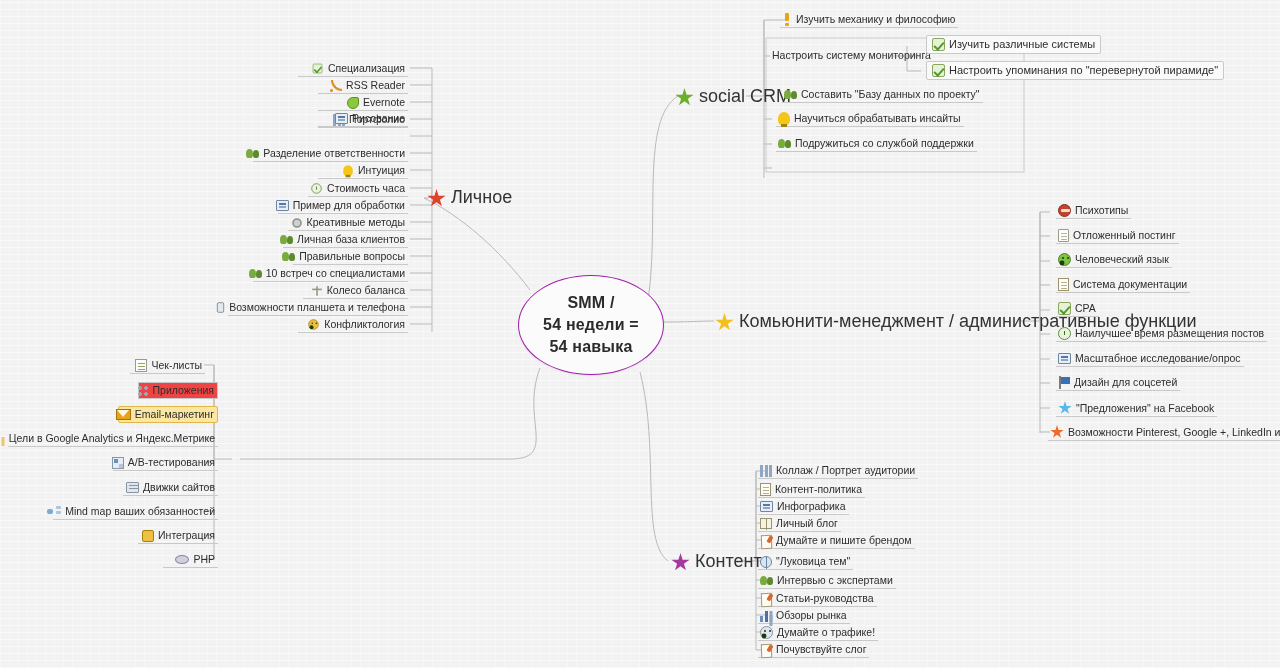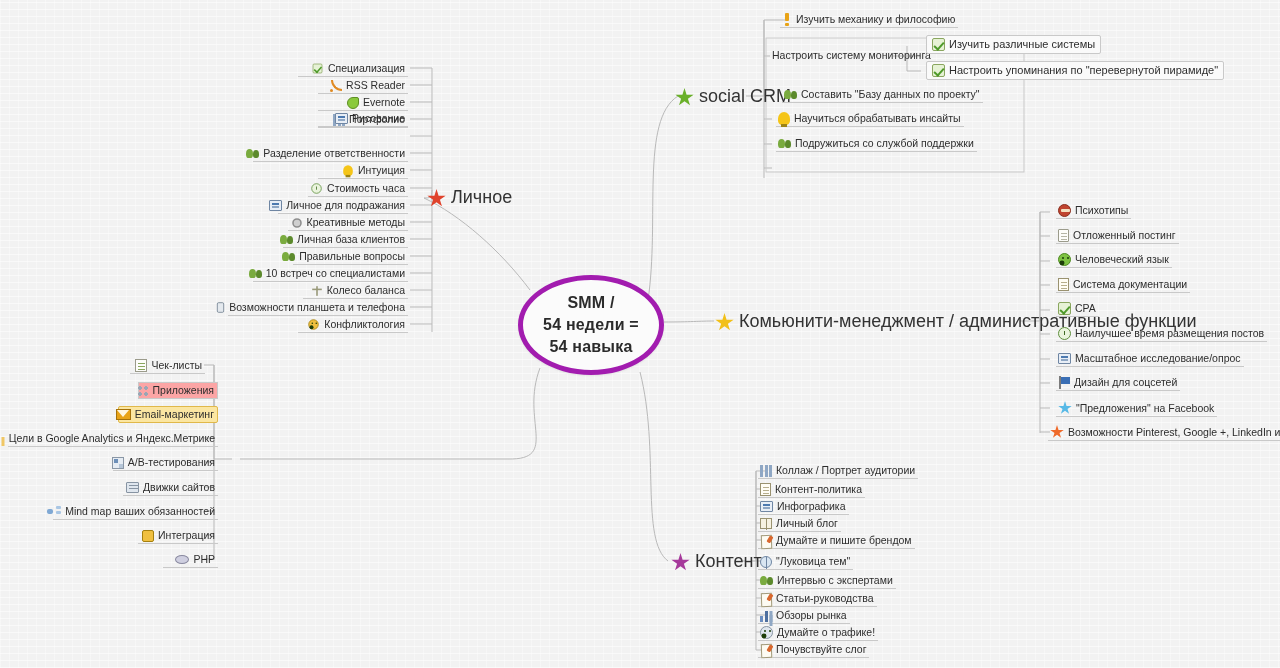--- a/index.html
+++ b/index.html
@@ -12,21 +12,21 @@
       repeating-linear-gradient(90deg, rgba(255,255,255,.35) 0 1px, rgba(0,0,0,0) 1px 9px);
     position:relative;
   }
   #canvas { position:absolute; inset:0; }
   svg.links { position:absolute; left:0; top:0; width:1280px; height:668px; pointer-events:none; }
   svg.links path, svg.links line { fill:none; stroke:#b9b9b9; stroke-width:1; }
 
   
   .central {
     position:absolute; left:518px; top:275px; width:146px; height:100px;
-    border:5px solid #a21caf; border-radius:50%;
+    border:1px solid #a21caf; border-radius:50%;
     background:#fbfbfb;
     display:flex; align-items:center; justify-content:center;
     text-align:center; line-height:1.38;
     font-size:16px; font-weight:bold; color:#2b2b2b;
     letter-spacing:.2px;
     box-shadow:0 1px 2px rgba(0,0,0,.07);
   }
 
   
   .branch {
@@ -325,21 +325,21 @@
   <div class="leaf ralign" style="right:872px; top:163px; width:90px;">
     <span class="ic bulb" style="transform:scale(.8)"></span>
     <span>Интуиция</span>
   </div>
   <div class="leaf ralign" style="right:872px; top:181px; width:100px;">
     <span class="ic clock" style="transform:scale(.8)"></span>
     <span>Стоимость часа</span>
   </div>
   <div class="leaf ralign" style="right:872px; top:198px; width:130px;">
     <span class="ic mon"></span>
-    <span>Личное для подражания</span>
+    <span>Пример для обработки</span>
   </div>
   <div class="leaf ralign" style="right:872px; top:215px; width:120px;">
     <span class="ic gear" style="transform:scale(.8)"></span>
     <span>Креативные методы</span>
   </div>
   <div class="leaf ralign" style="right:872px; top:232px; width:125px;">
     <span class="ic people"></span>
     <span>Личная база клиентов</span>
   </div>
   <div class="leaf ralign" style="right:872px; top:249px; width:115px;">
@@ -475,21 +475,21 @@
   </div>
   <div class="leaf" style="left:758px; top:642px;">
     <span class="ic pencil"></span>
     <span>Почувствуйте слог</span>
   </div>
 
   <div class="leaf ralign" style="right:1075px; top:358px; width:75px;">
     <span class="ic checklist"></span>
     <span>Чек-листы</span>
   </div>
-  <div class="leaf ralign" style="right:1062px; top:382px; width:80px; border:1px solid #c9c9c9; background:#fca5a5;">
+  <div class="leaf ralign" style="right:1062px; top:382px; width:80px; border:1px solid #c9c9c9; background:#ef4444;">
     <span class="ic apps"></span>
     <span>Приложения</span>
   </div>
   <div class="leaf ralign hl" style="right:1062px; top:406px; width:100px;">
     <span class="ic mail"></span>
     <span>Email-маркетинг</span>
   </div>
   <div class="leaf ralign" style="right:1062px; top:431px; width:210px;">
     <span class="ic ga"></span>
     <span>Цели в Google Analytics и Яндекс.Метрике</span>

